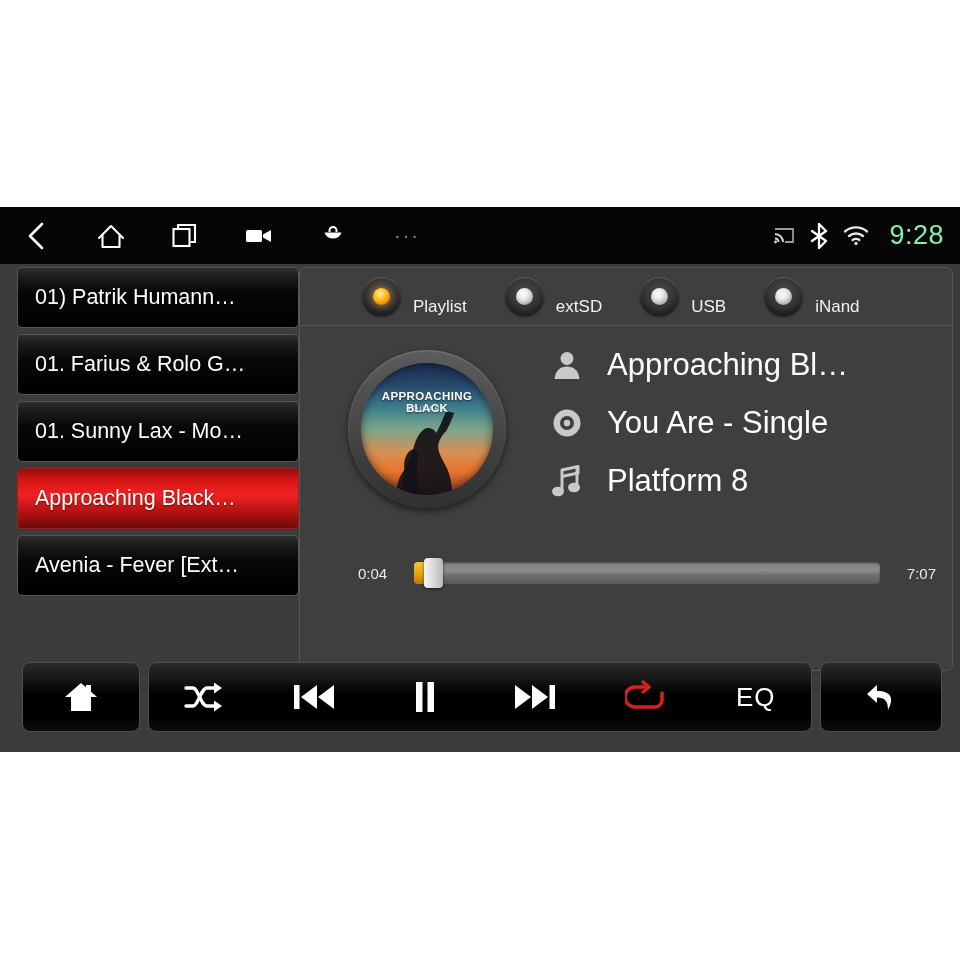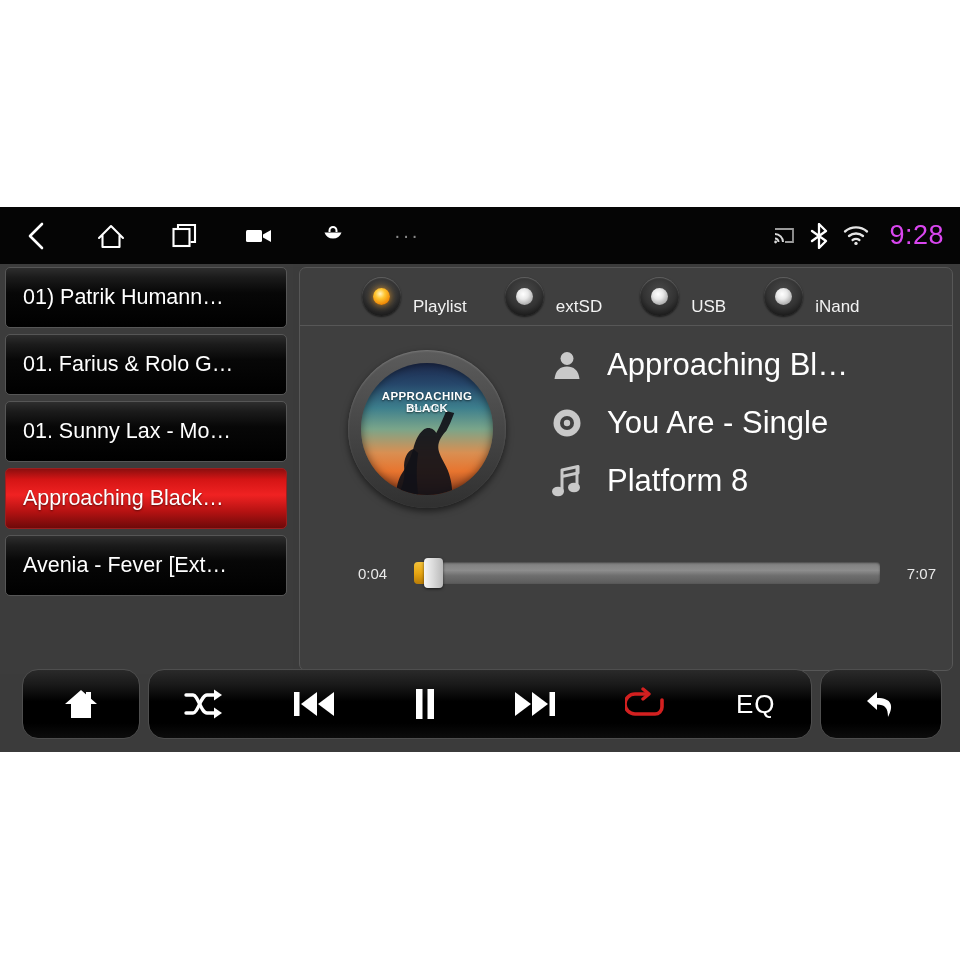--- a/index.html
+++ b/index.html
@@ -27,28 +27,28 @@
   .sb-left { position: absolute; left: 0; top: 0; height: 57px; display: flex; align-items: center; }
   .sb-icon {
     width: 74px; height: 57px;
     display: flex; align-items: center; justify-content: center;
   }
   .sb-right {
     position: absolute; right: 16px; top: 0; height: 57px;
     display: flex; align-items: center; gap: 14px;
   }
   .sb-clock {
-    color: #d946ef; font-size: 27px; letter-spacing: 0.5px;
+    color: #86efac; font-size: 27px; letter-spacing: 0.5px;
     margin-left: 6px; font-family: "Liberation Sans", sans-serif;
   }
   .dots { color: #8a8a8a; font-size: 20px; letter-spacing: 2px; }
 
   
   .playlist {
-    position: absolute; left: 0; top: 57px;
+    position: absolute; left: 12px; top: 57px;
     width: 293px; height: 410px;
     background: #3c3c3c;
     padding: 3px 6px 0 5px;
   }
   .pl-item {
     height: 61px; margin-bottom: 6px;
     border-radius: 5px;
     border: 1px solid #565656;
     background: linear-gradient(to bottom,
         #2e2e2e 0%, #1b1b1b 16%, #070707 42%, #000000 100%);
@@ -195,23 +195,23 @@
     position: absolute; top: -4px;
     left: 10px;
     width: 19px; height: 30px;
     border-radius: 4px;
     background: linear-gradient(to right, #f5f5f5 0%, #dcdcdc 45%, #b9b9b9 100%);
     box-shadow: 0 1px 3px rgba(0,0,0,0.6);
   }
 
   
   .btnbar {
-    position: absolute; bottom: 13px;
+    position: absolute; bottom: 20px;
     height: 70px;
-    border-radius: 16px;
+    border-radius: 8px;
     border: 1px solid #4e4e4e;
     background: linear-gradient(to bottom,
         #2a2a2a 0%, #191919 22%, #000000 46%, #000000 78%, #0c0c0c 100%);
     display: flex; align-items: center; justify-content: space-around;
   }
   #home-bar  { left: 22px;  width: 118px; }
   #trans-bar { left: 148px; width: 664px; }
   #back-bar  { left: 820px; width: 122px; }
   .ctrl {
     flex: 1; height: 100%;

